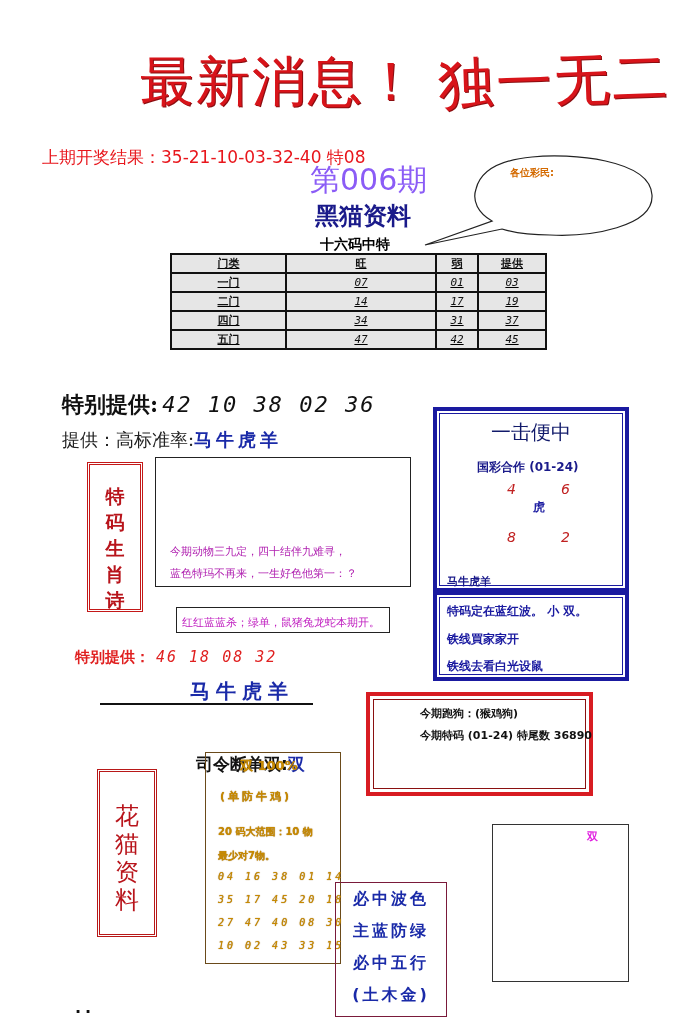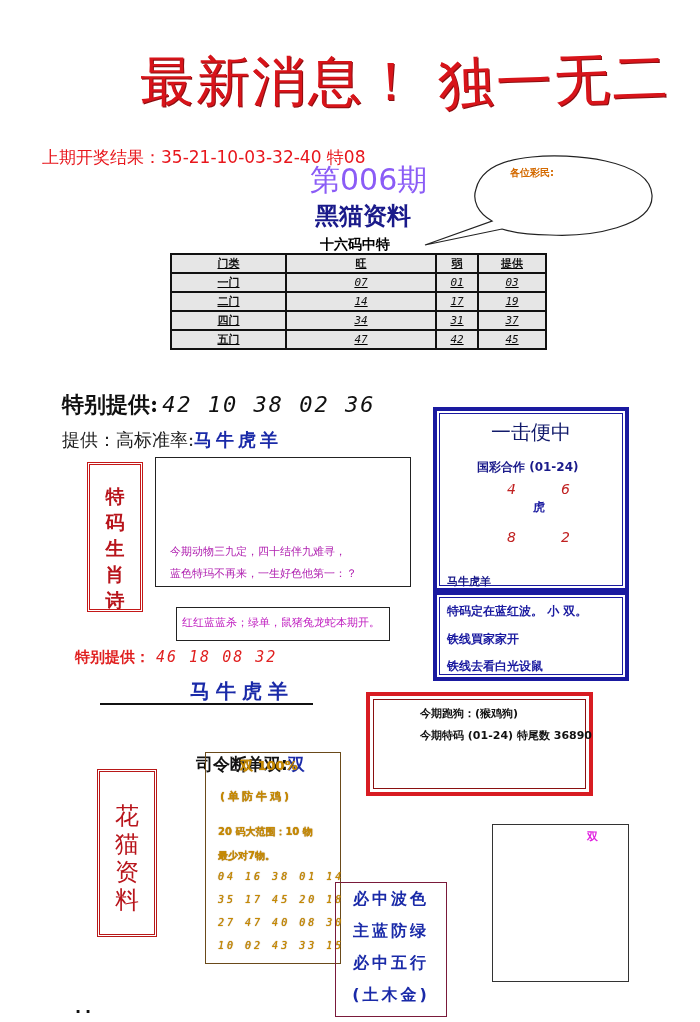--- a/index.html
+++ b/index.html
@@ -28,21 +28,21 @@
   .special1 .nums { font-style:italic; font-weight:normal; font-family:"DejaVu Sans Mono", monospace; letter-spacing:2px; margin-left:4px; }
   .provide { left:62px; top:428px; font-size:18px; color:#222; white-space:nowrap; font-family:"DejaVu Serif", serif; }
   .provide .zod { color:#1a2aa8; font-weight:bold; letter-spacing:4px; }
 
   .poem-tag { left:87px; top:462px; width:56px; height:150px; border:3px double #c41818; box-sizing:border-box; }
   .poem-tag .vtxt { position:absolute; left:0; right:0; top:18px; text-align:center; color:#b8141b;
                     font-size:19px; line-height:26px; font-weight:bold; font-family:"DejaVu Serif", serif; }
   .poem-box { left:155px; top:457px; width:256px; height:130px; border:1px solid #222; box-sizing:border-box; }
   .poem-box .line { position:absolute; left:14px; font-size:11px; color:#b020b0; white-space:nowrap; }
 
-  .kill-box { left:176px; top:607px; width:214px; height:34px; border:1px solid #222; box-sizing:border-box; }
+  .kill-box { left:176px; top:607px; width:214px; height:26px; border:1px solid #222; box-sizing:border-box; }
   .kill-box span { position:absolute; left:5px; top:7px; font-size:11px; color:#c020c0; white-space:nowrap; }
 
   .special2 { left:75px; top:648px; font-size:15px; color:#e02020; font-weight:bold; white-space:nowrap; }
   .special2 .nums { font-style:italic; font-weight:normal; font-family:"DejaVu Sans Mono", monospace; letter-spacing:2px; margin-left:6px; }
   .zod2 { left:190px; top:678px; font-size:20px; color:#1a2aa8; font-weight:bold; letter-spacing:6px; white-space:nowrap; }
   .rule { left:100px; top:703px; width:213px; height:2px; background:#111; }
 
   .blue-box { left:433px; top:407px; width:196px; height:185px; border:4px solid #1a1aa0; box-sizing:border-box; }
   .blue-box .inner { position:absolute; inset:2px; border:1px solid #1a1aa0; }
   .bb-title { position:absolute; left:0; right:0; top:8px; text-align:center; font-size:20px; color:#111a6a; font-family:"DejaVu Serif", serif; }

